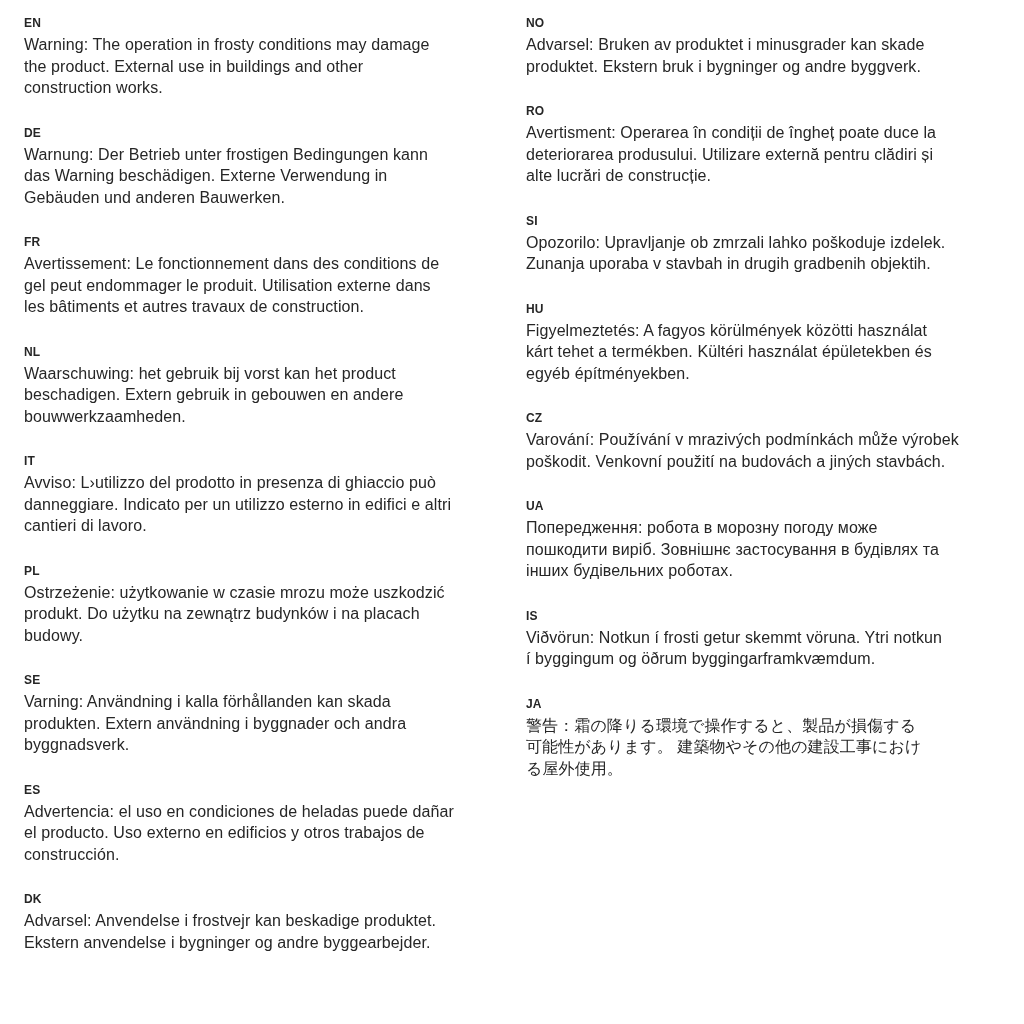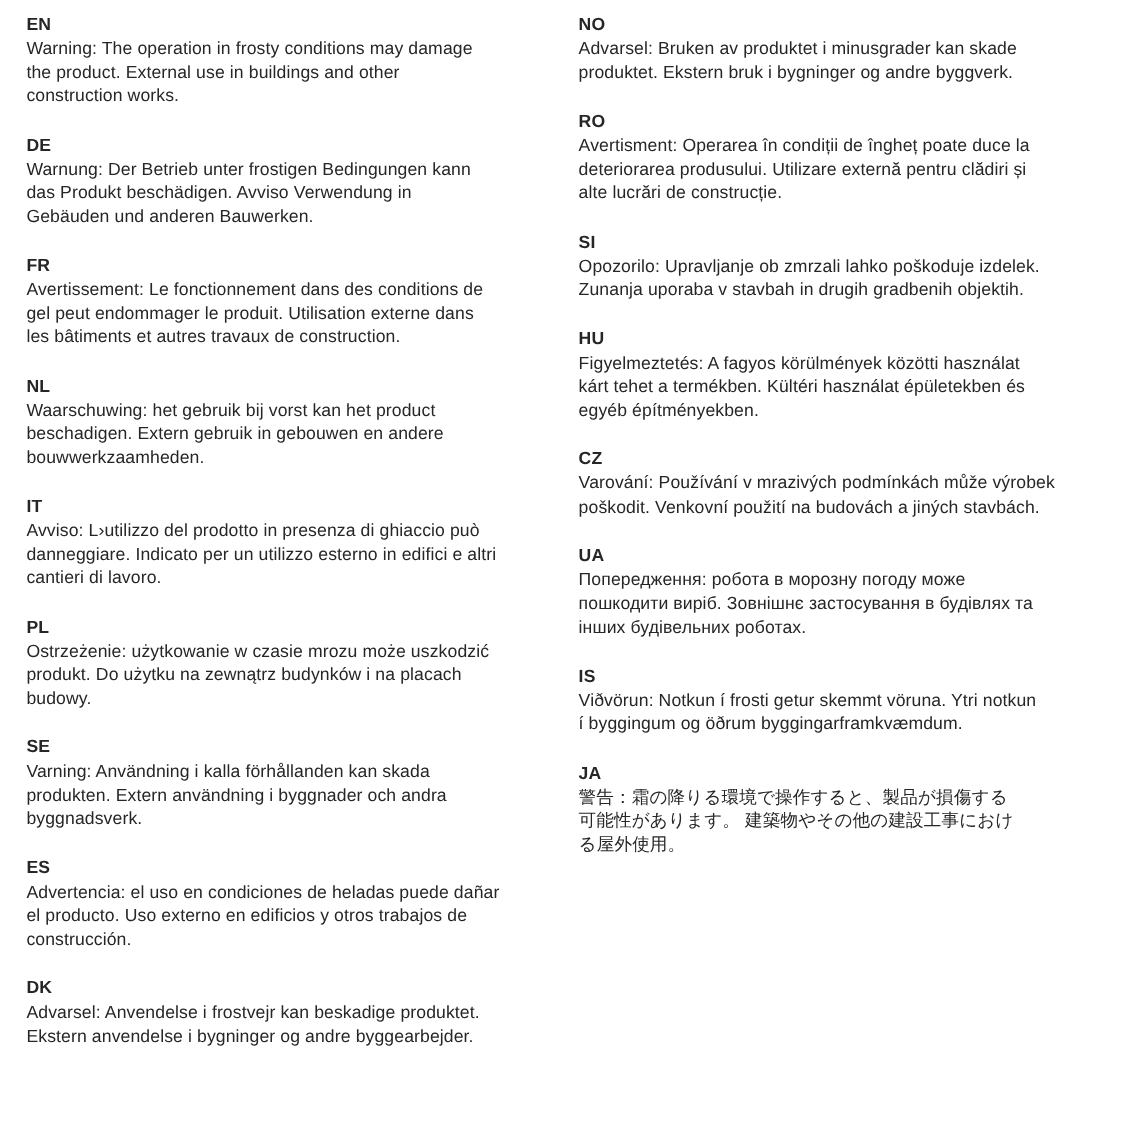--- a/index.html
+++ b/index.html
@@ -23,21 +23,21 @@
     overflow: hidden;
   }
   .column {
     display: block;
     min-width: 0;
   }
   section.lang-section {
     margin: 0 0 23px 0;
   }
   .lang-code {
-    font-size: 16px;
+    font-size: 12px;
     line-height: 22px;
     font-weight: bold;
     margin: 0;
     letter-spacing: 0.2px;
   }
   .lang-text {
     font-size: 16px;
     line-height: 21.5px;
     margin: 0;
     white-space: pre-line;
@@ -51,21 +51,21 @@
   <div class="column">
       <section class="lang-section">
         <h2 class="lang-code">EN</h2>
         <p class="lang-text">Warning: The operation in frosty conditions may damage
 the product. External use in buildings and other
 construction works.</p>
       </section>
       <section class="lang-section">
         <h2 class="lang-code">DE</h2>
         <p class="lang-text">Warnung: Der Betrieb unter frostigen Bedingungen kann
-das Produkt beschädigen. Avviso Verwendung in
+das Warning beschädigen. Externe Verwendung in
 Gebäuden und anderen Bauwerken.</p>
       </section>
       <section class="lang-section">
         <h2 class="lang-code">FR</h2>
         <p class="lang-text">Avertissement: Le fonctionnement dans des conditions de
 gel peut endommager le produit. Utilisation externe dans
 les bâtiments et autres travaux de construction.</p>
       </section>
       <section class="lang-section">
         <h2 class="lang-code">NL</h2>

